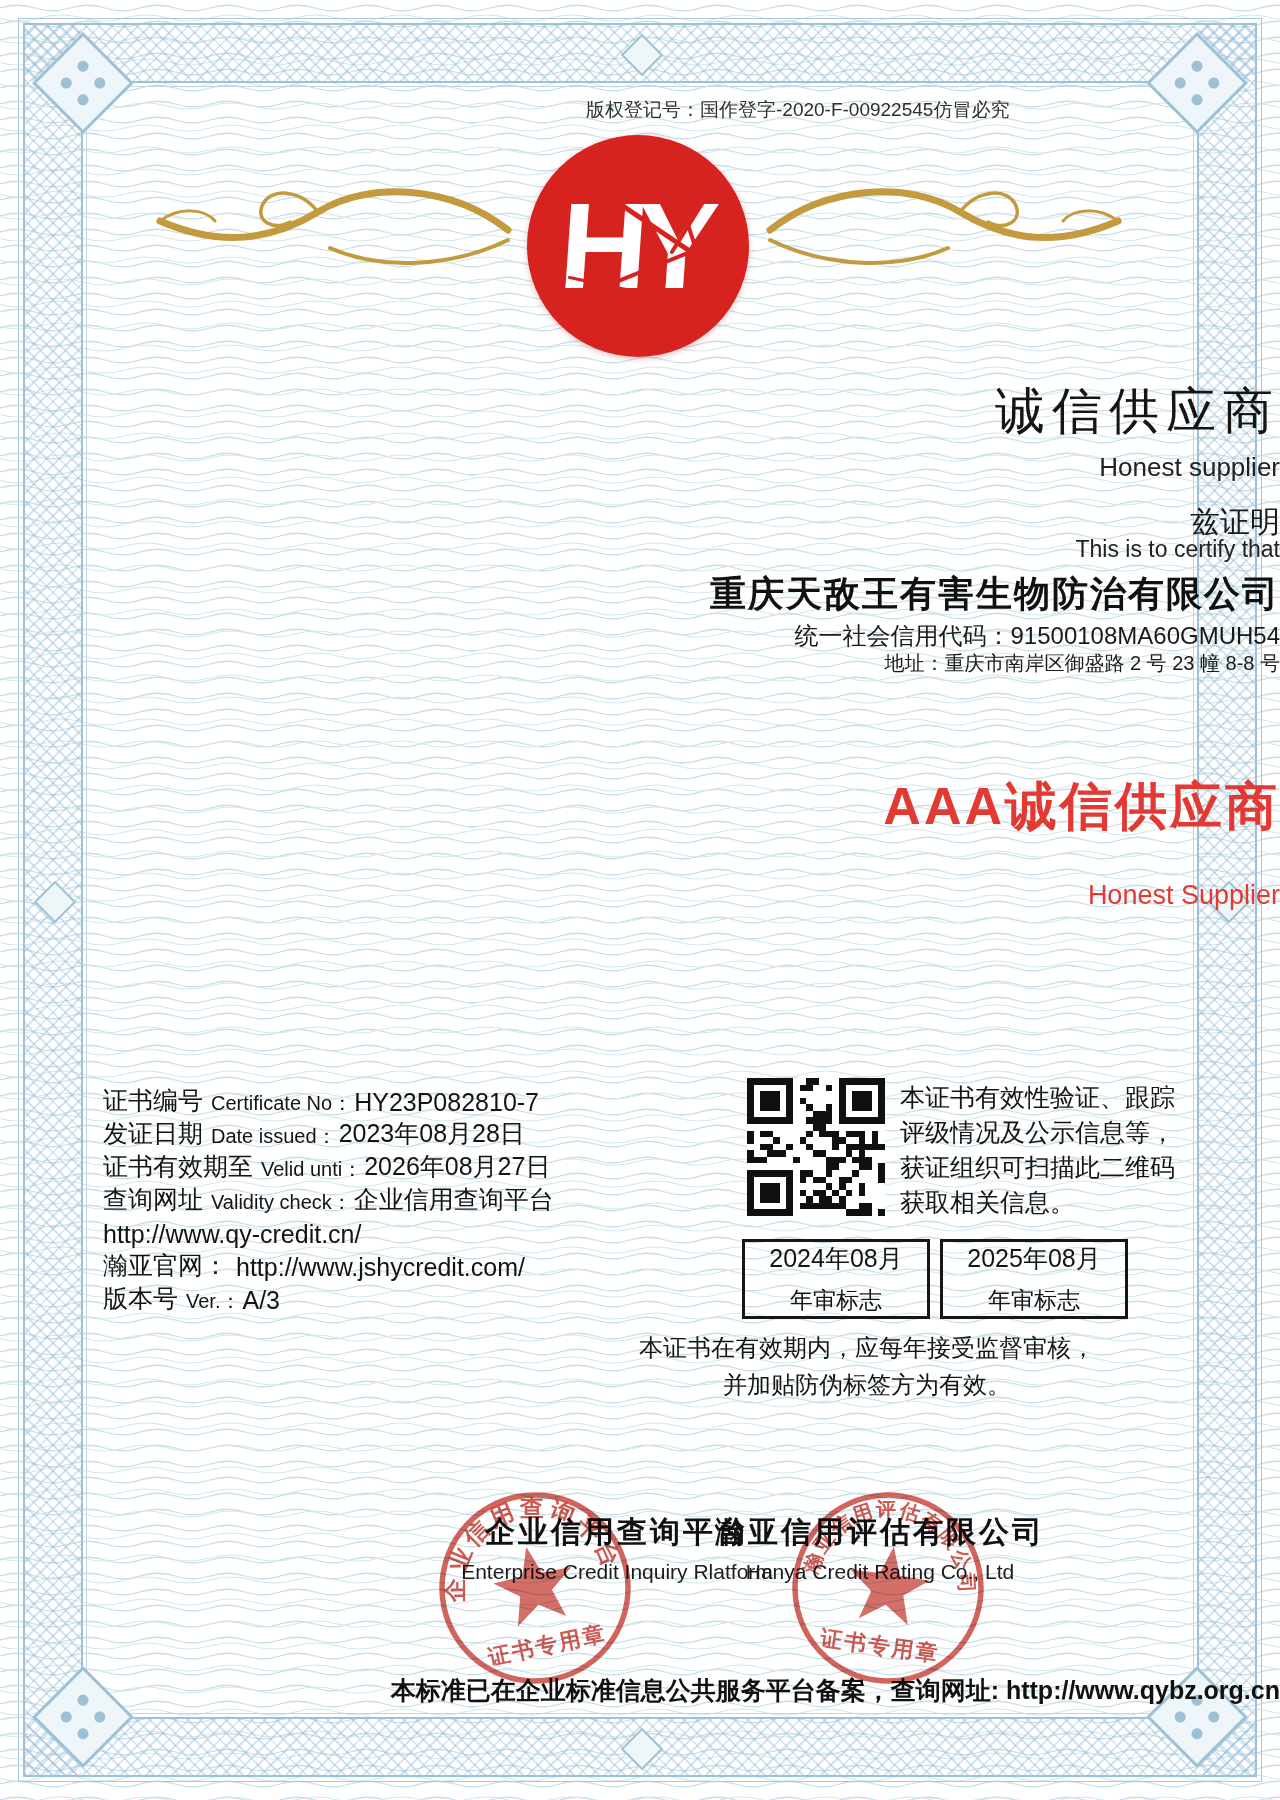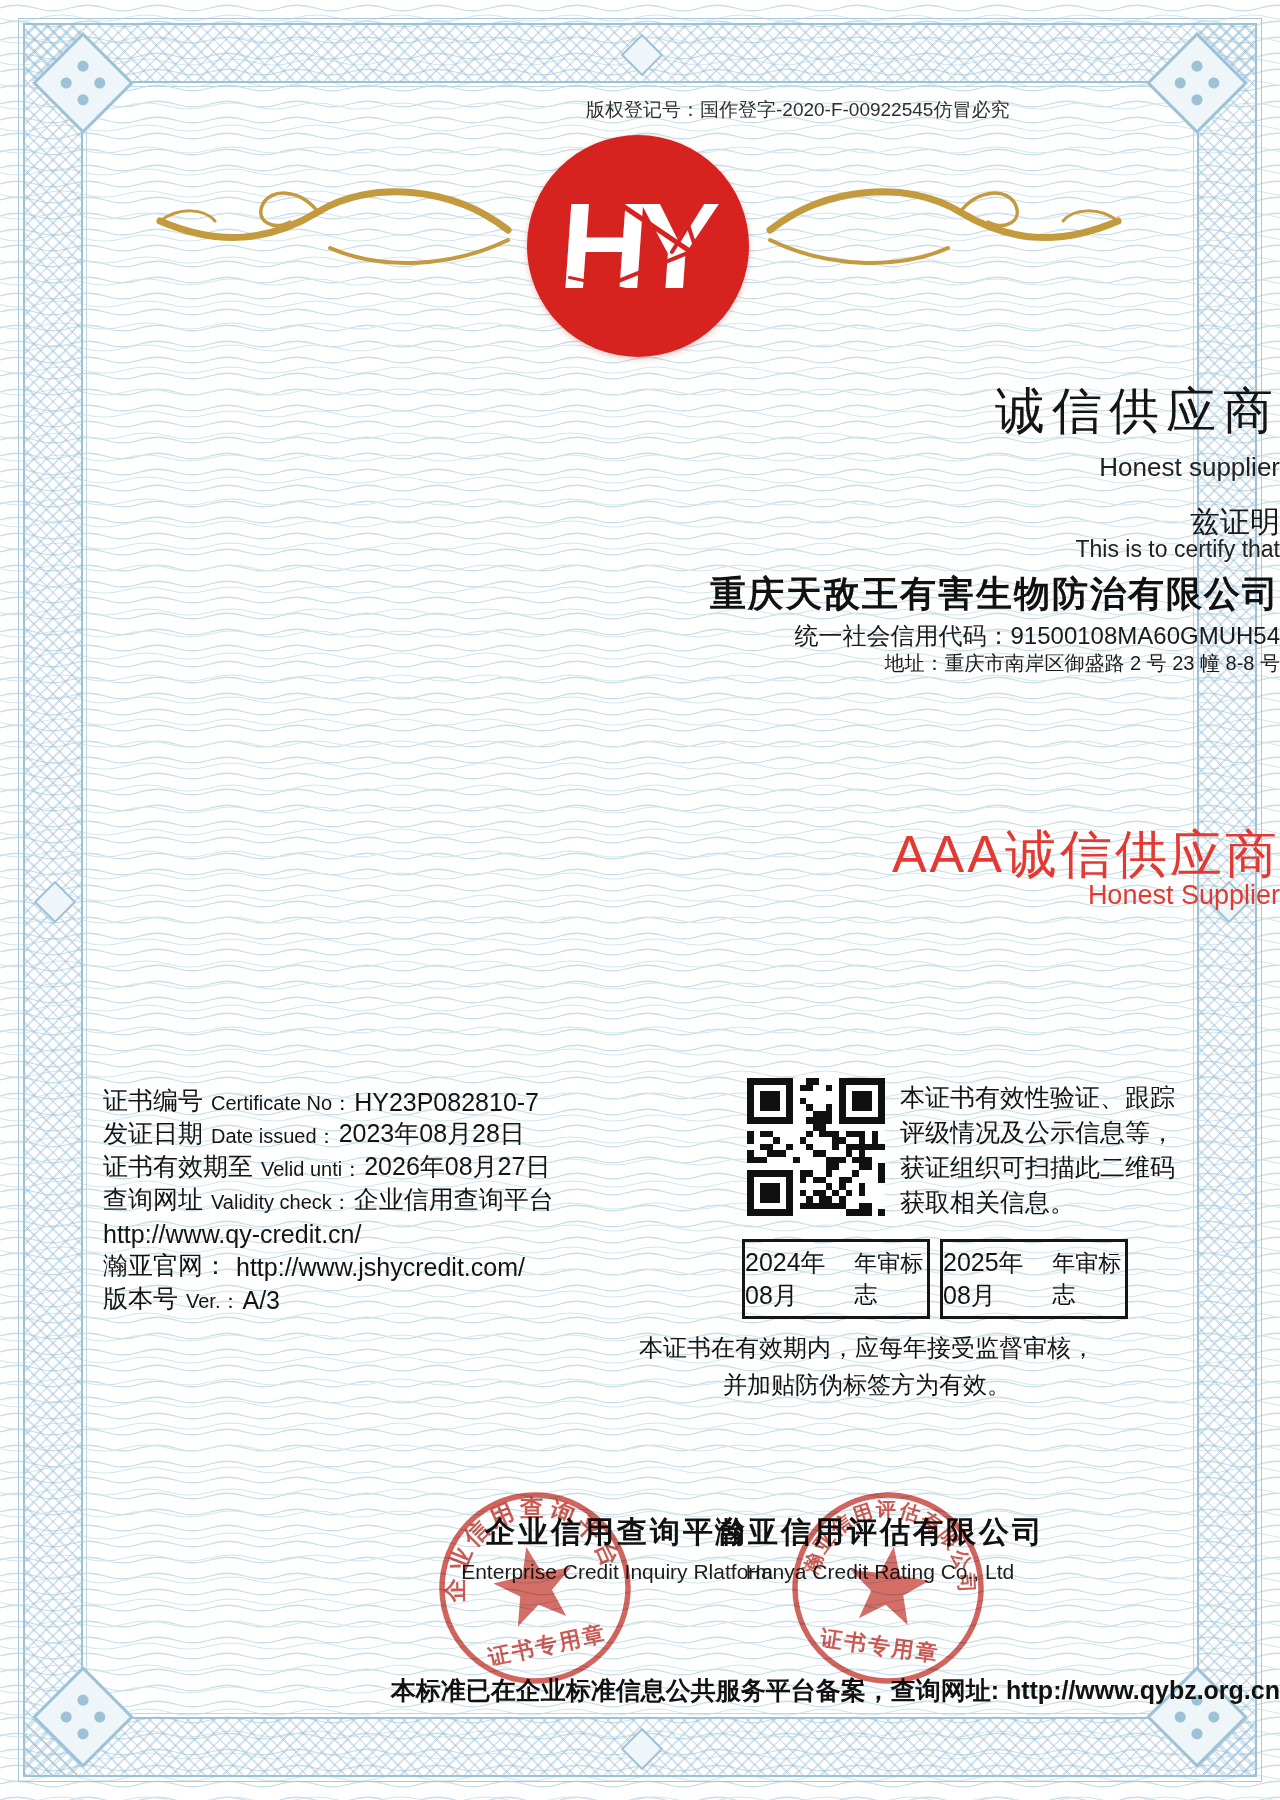--- a/index.html
+++ b/index.html
@@ -62,36 +62,36 @@
   .ck5{width:90px;height:3px;left:40px;top:150px;transform:rotate(12deg);}
 
   .title-cn{top:378px;font-size:50px;font-weight:500;letter-spacing:7px;color:#151515;z-index:3;}
   .title-en{top:452px;font-size:26px;color:#222;z-index:3;}
   .certify-cn{top:502px;font-size:30px;font-weight:500;color:#1a1a1a;z-index:3;}
   .certify-en{top:536px;font-size:23px;color:#222;z-index:3;}
   .company{top:570px;font-size:36px;font-weight:bold;letter-spacing:2px;color:#111;z-index:3;}
   .credit-line{top:620px;font-size:24px;font-weight:500;color:#1a1a1a;z-index:3;padding-left:23px;}
   .addr-line{top:650px;font-size:20px;font-weight:500;color:#1a1a1a;z-index:3;}
 
-  .award-cn{top:820px;font-size:52px;font-weight:normal;letter-spacing:3px;color:#e23a32;z-index:3;}
+  .award-cn{top:772px;font-size:52px;font-weight:bold;letter-spacing:3px;color:#e23a32;z-index:3;}
   .award-en{top:880px;font-size:27px;font-weight:500;color:#e23a32;z-index:3;}
 
   
   .details{left:103px;top:1084px;z-index:3;}
   .drow{display:flex;align-items:flex-end;height:33px;font-size:25px;color:#141414;white-space:nowrap;}
   .drow .cn{font-weight:500;margin-right:8px;}
   .drow .en{font-size:20px;margin-right:2px;}
   .drow .val{font-weight:500;}
 
   
   .qr{left:747px;top:1078px;z-index:3;}
   .qr-note{left:900px;top:1080px;width:300px;font-size:25px;line-height:35px;color:#141414;z-index:3;}
 
   .badge{position:absolute;width:182px;height:74px;border:3px solid #161616;z-index:3;
-    display:flex;flex-direction:row;align-items:center;justify-content:space-between;gap:4px;}
+    display:flex;flex-direction:column;align-items:center;justify-content:space-between;gap:4px;}
   .badge .b-month{font-size:25px;font-weight:500;color:#141414;}
   .badge .b-label{font-size:23px;color:#141414;}
   .badge1{left:742px;top:1239px;} .badge2{left:940px;top:1239px;}
 
   .audit-note{right:153px;top:1329px;width:520px;text-align:center;
     font-size:24px;line-height:37px;color:#141414;z-index:3;}
 
   
   .org{position:absolute;width:420px;text-align:center;z-index:3;}
   .org .o-cn{font-size:30px;font-weight:bold;letter-spacing:3px;color:#111;}

